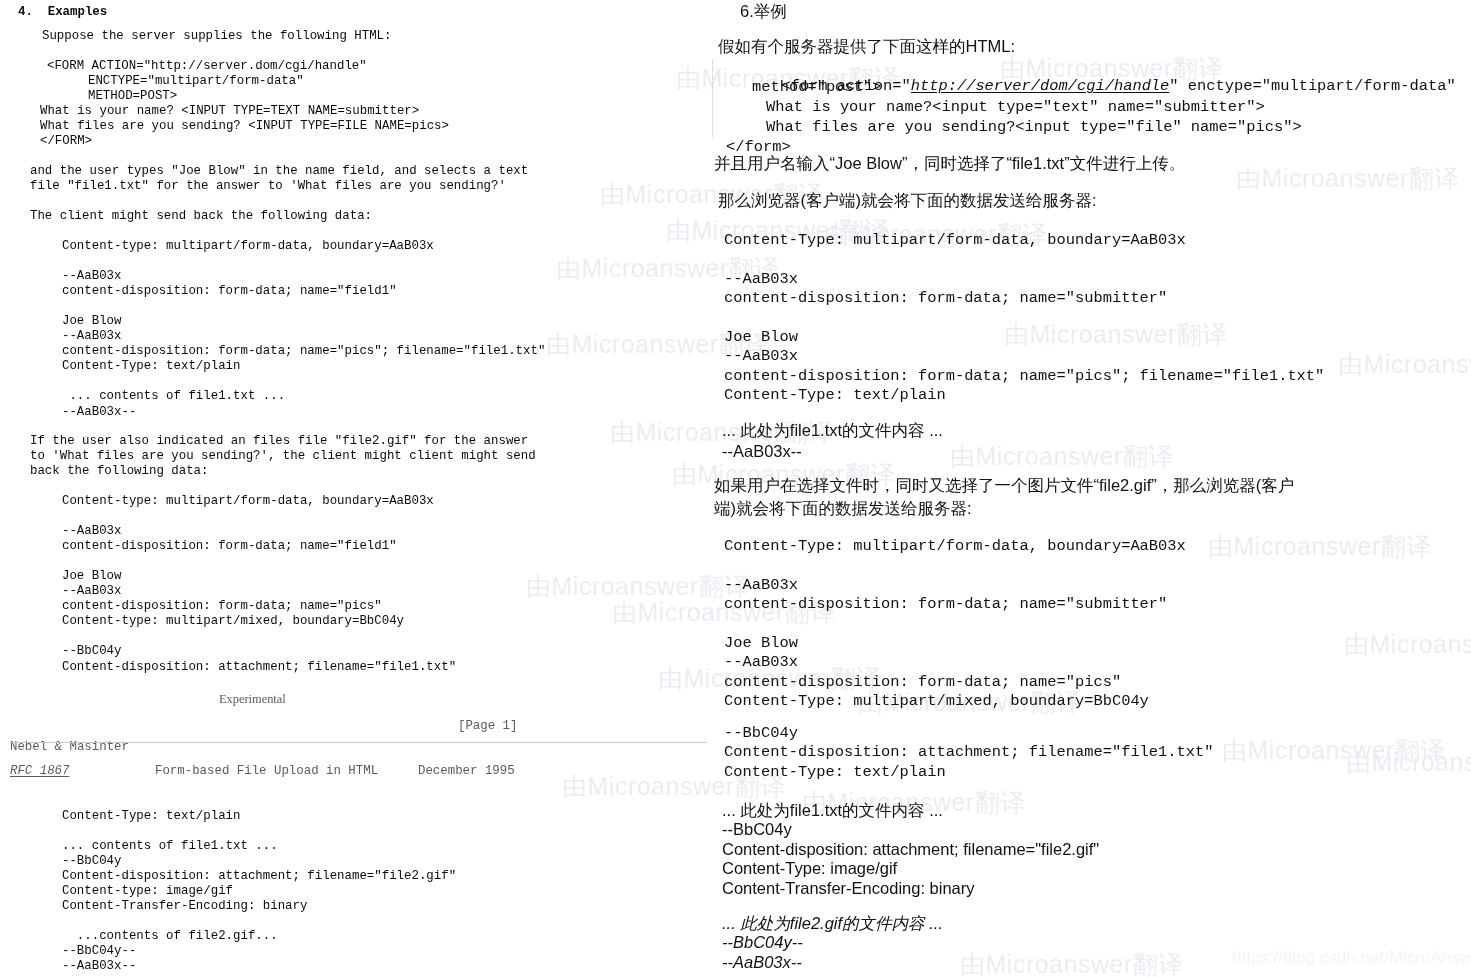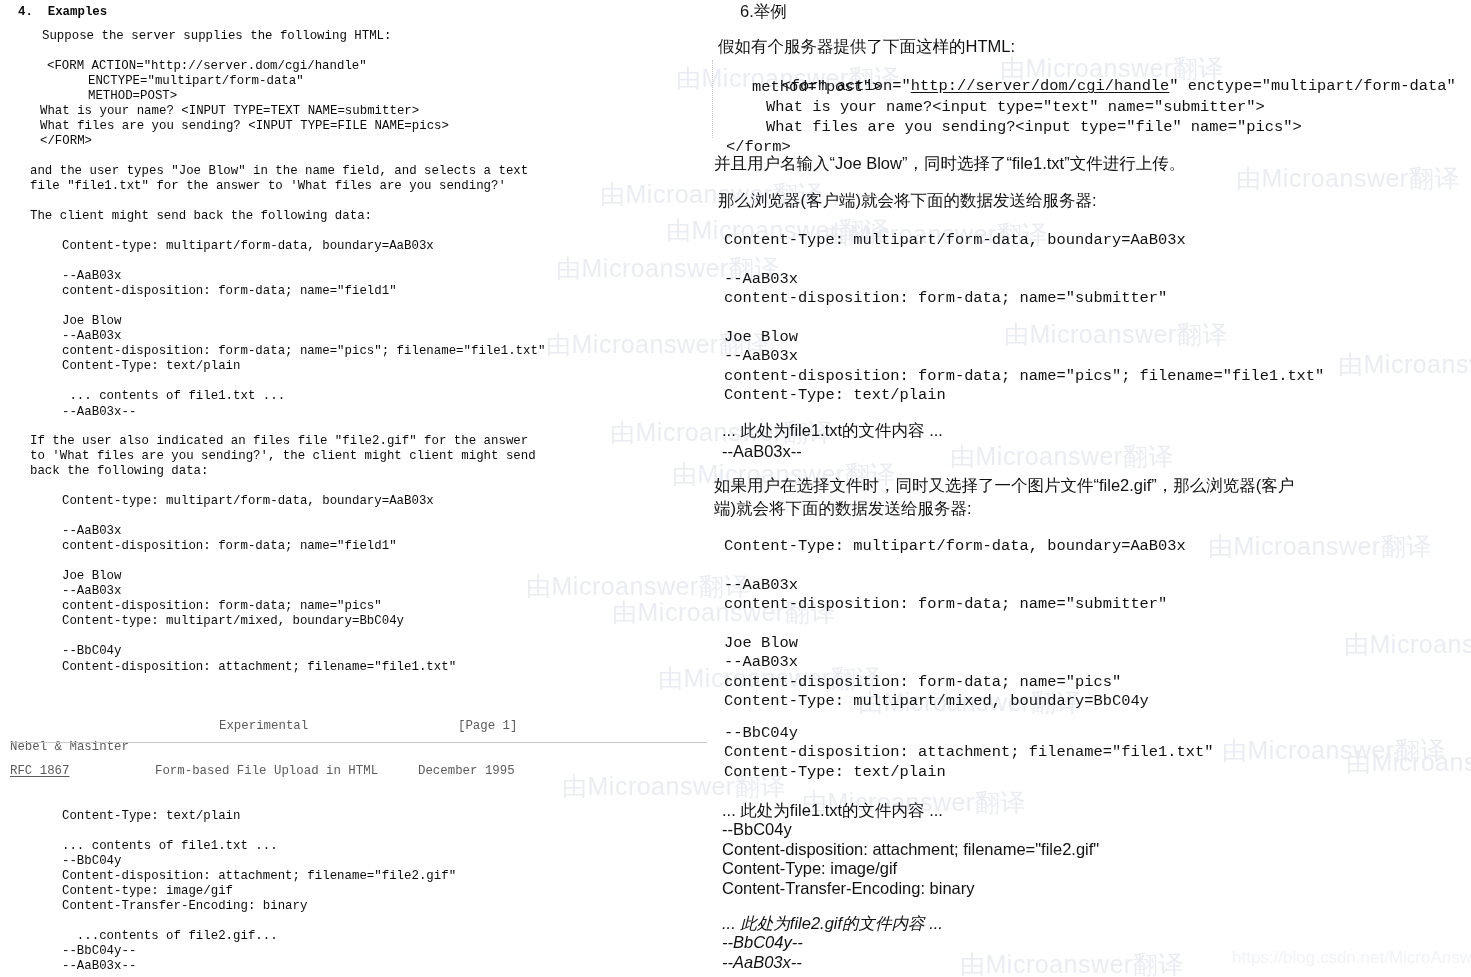--- a/index.html
+++ b/index.html
@@ -76,20 +76,21 @@
   .rule {
     position: absolute;
     height: 0;
     border: 0;
     border-top: 1px solid #c9c9c9;
     margin: 0;
   }
   .ulink {
     text-decoration: underline;
     text-underline-offset: 2px;
+    font-style: italic;
   }
 
   
   .zh {
     position: absolute;
     white-space: pre;
     color: #111111;
     font-family: "Liberation Sans", "DejaVu Sans", sans-serif;
     font-size: 16.5px;
     line-height: 23px;
@@ -186,21 +187,21 @@
 
 Joe Blow
 --AaB03x
 content-disposition: form-data; name="pics"
 Content-type: multipart/mixed, boundary=BbC04y
 
 --BbC04y
 Content-disposition: attachment; filename="file1.txt"</div>
 
     <div class="en en-dim" style="left:10px; top:719px;margin-top:21px;">Nebel &amp; Masinter</div>
-    <div class="en en-dim" style="left:219px; top:719px;">Experimental</div>
+    <div class="en en-dim" style="left:219px; top:692px;font-family:Liberation Serif, serif;">Experimental</div>
     <div class="en en-dim" style="left:458px; top:719px;">[Page 1]</div>
 
     <hr class="rule" style="left:10px; top:742px; width:697px;">
 
     <div class="en en-dim ulink" style="left:10px; top:764px;">RFC 1867</div>
     <div class="en en-dim" style="left:155px; top:764px;">Form-based File Upload in HTML</div>
     <div class="en en-dim" style="left:418px; top:764px;">December 1995</div>
 
     <div class="en" style="left:62px; top:809px;">Content-Type: text/plain
 

